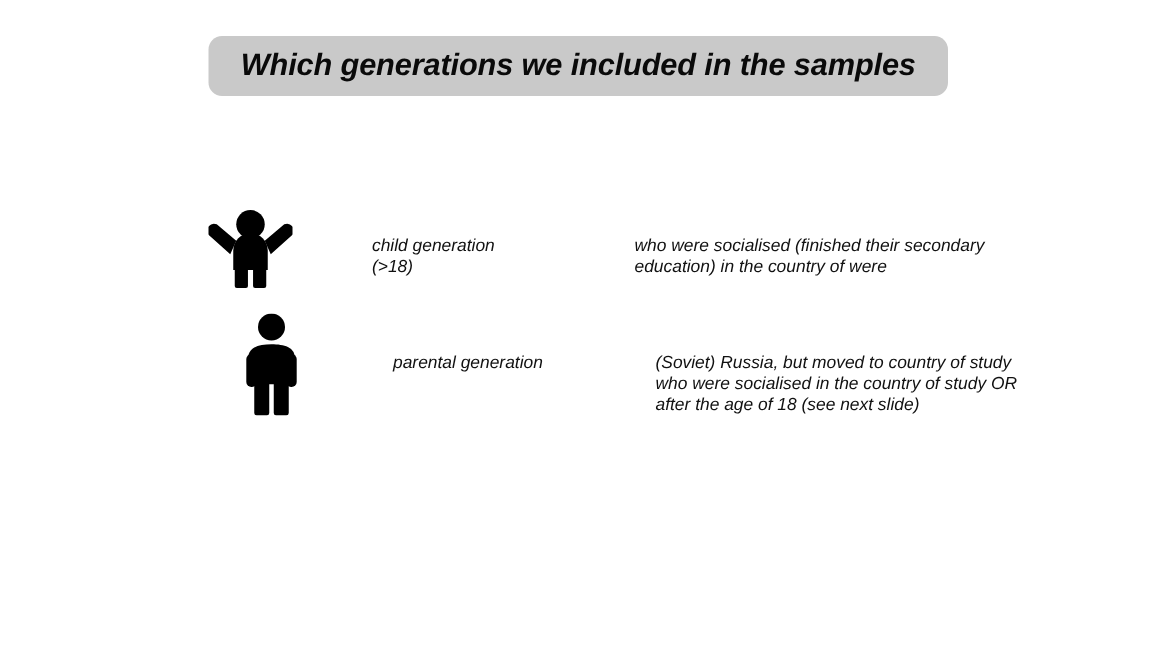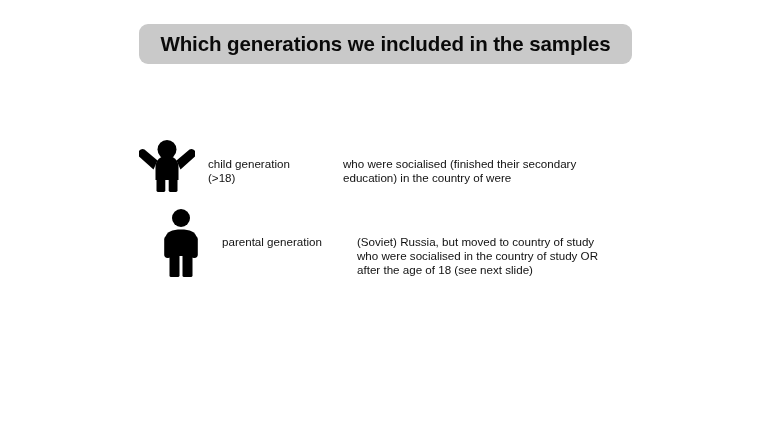--- a/index.html
+++ b/index.html
@@ -11,20 +11,21 @@
     height: 433px;
     background: #ffffff;
     font-family: "Liberation Sans", sans-serif;
     overflow: hidden;
   }
   .slide {
     position: relative;
     width: 626px;
     height: 433px;
     background: #ffffff;
+    font-style: italic;
   }
 
   
   .title-banner {
     position: absolute;
     left: 139px;
     top: 24px;
     width: 493px;
     height: 40px;
     background: #c9c9c9;
@@ -42,20 +43,21 @@
     letter-spacing: -0.1px;
     white-space: nowrap;
     line-height: 1;
   }
 
   
   .row {
     position: absolute;
     display: flex;
     align-items: flex-start;
+    gap: 40px;
   }
   .row-child { left: 137px; top: 140px; }
   .row-parental { left: 151px; top: 209px; }
 
   .icon-cell {
     width: 60px;
     display: flex;
     justify-content: center;
     align-items: flex-start;
     flex: 0 0 60px;

